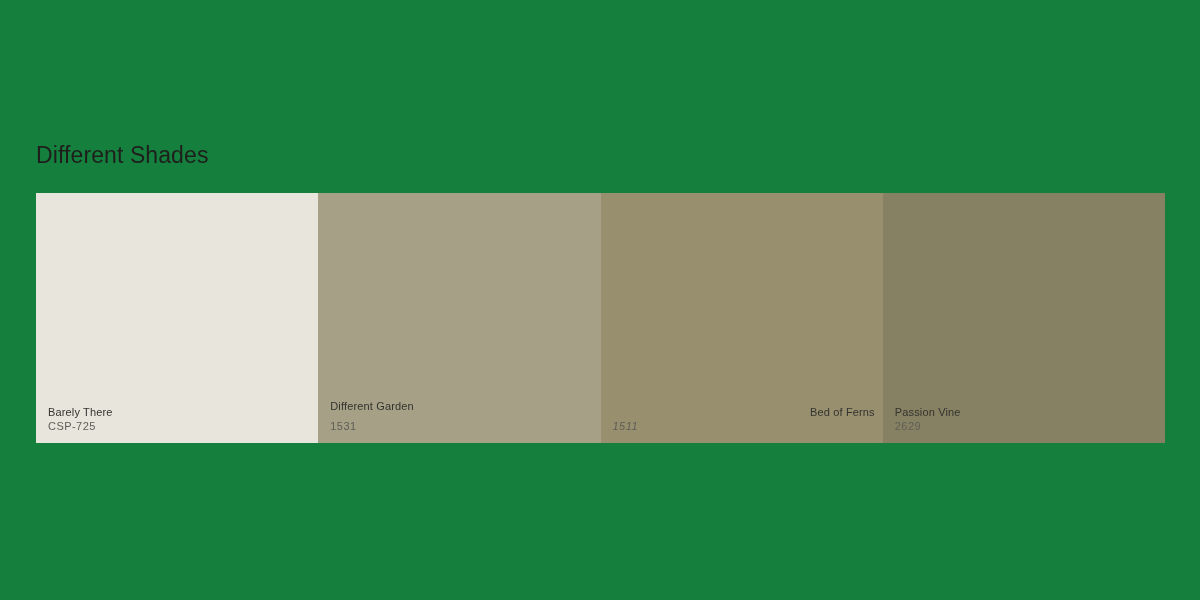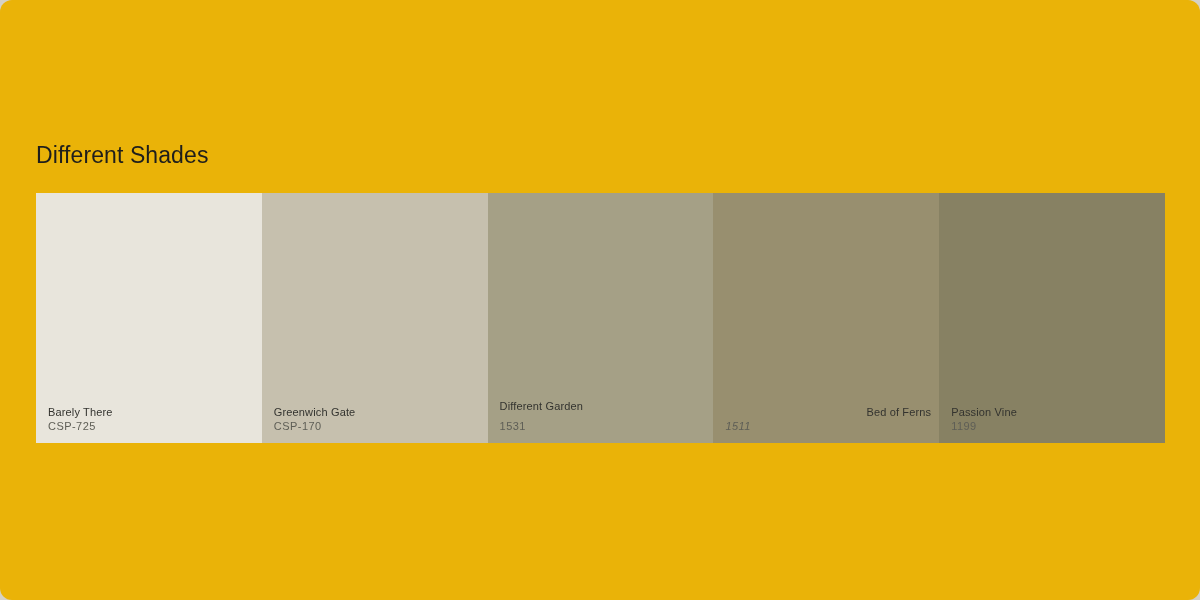--- a/index.html
+++ b/index.html
@@ -83,56 +83,50 @@
     letter-spacing: 0.45px;
     color: #5E5E56;
     line-height: 9px;
     white-space: nowrap;
     overflow: hidden;
   }
 </style>
 </head>
 <body style="background-color: rgb(213, 209, 198);">
 
-<div id="palette-page" style="background-color: #eab308; border-radius: 12px;">
+<div id="palette-page" style="background-color: #15803d;">
 
   <h1 id="page-title" style="color: rgb(30, 30, 28);">Different Shades</h1>
 
   <div id="swatch-strip">
 
     <div class="swatch" style="background-color: rgb(232, 229, 220);">
       <div class="swatch-label-group">
         <span class="swatch-name" style="color: rgb(51, 51, 47);">Barely There</span>
         <span class="swatch-code" style="color: rgb(94, 94, 86);">CSP-725</span>
       </div>
     </div>
 
-    <div class="swatch" style="background-color: rgb(198, 192, 174);">
-      <div class="swatch-label-group">
-        <span class="swatch-name" style="color: rgb(51, 51, 47);">Greenwich Gate</span>
-        <span class="swatch-code" style="color: rgb(94, 94, 86);">CSP-170</span>
-      </div>
-    </div>
 
 
     <div class="swatch" style="background-color: rgb(165, 160, 134);">
       <div class="swatch-label-group">
         <span class="swatch-name" style="color: rgb(51, 51, 47);">Different Garden</span>
         <span class="swatch-code" style="color: rgb(94, 94, 86); margin-top: 9px;">1531</span>
       </div>
     </div>
 
     <div class="swatch" style="background-color: rgb(152, 143, 111);">
       <div class="swatch-label-group">
         <span class="swatch-name" style="color: rgb(51, 51, 47); text-align: right;">Bed of Ferns</span>
         <span class="swatch-code" style="color: rgb(94, 94, 86); font-style: italic;">1511</span>
       </div>
     </div>
 
     <div class="swatch" style="background-color: rgb(135, 129, 99);">
       <div class="swatch-label-group">
         <span class="swatch-name" style="color: rgb(51, 51, 47);">Passion Vine</span>
-        <span class="swatch-code" style="color: rgb(94, 94, 86);">1199</span>
+        <span class="swatch-code" style="color: rgb(94, 94, 86);">2629</span>
       </div>
     </div>
 
   </div>
 </div>
 
 </body></html>

